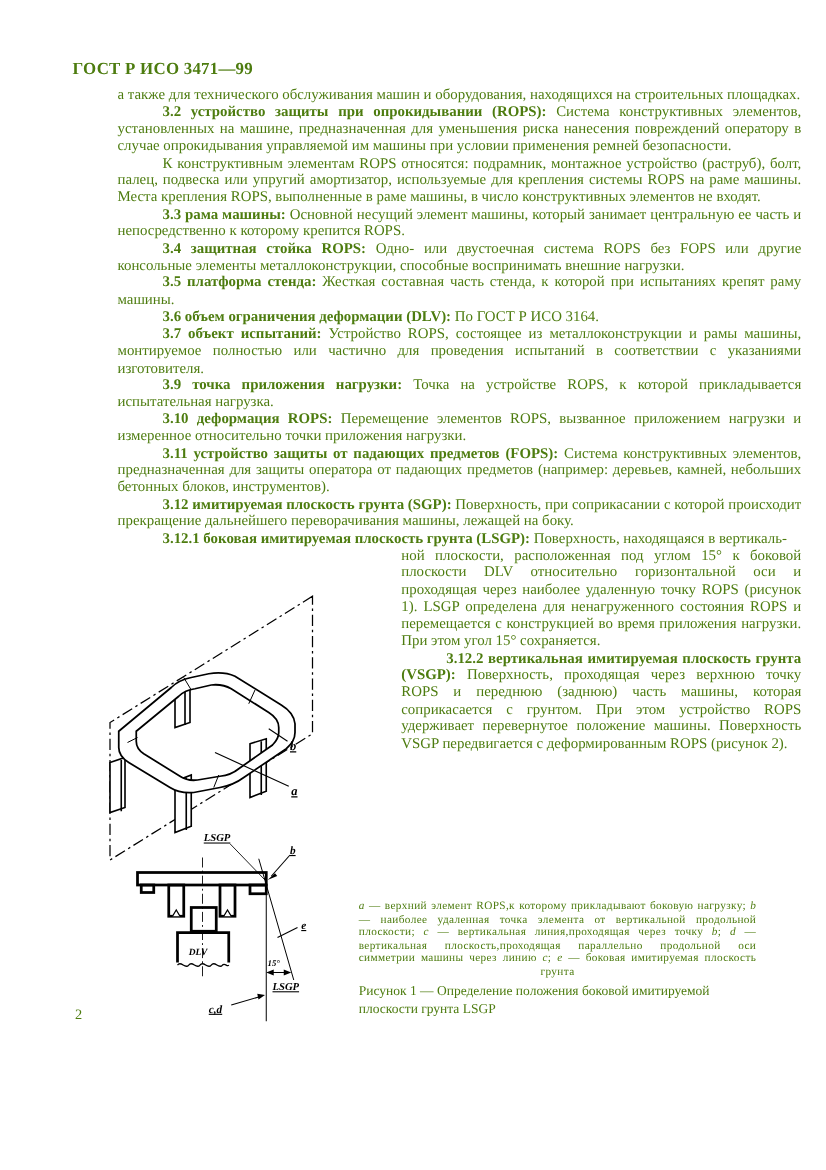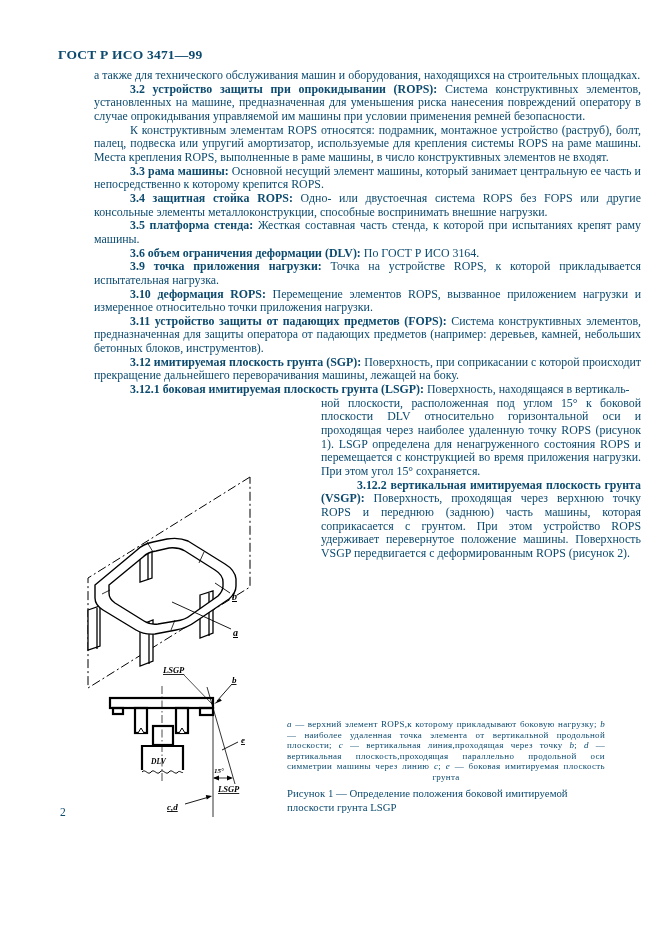--- a/index.html
+++ b/index.html
@@ -1,16 +1,16 @@
 <!DOCTYPE html>
 <html><head>
 <meta charset="utf-8">
 <style>
   html,body{margin:0;padding:0;background:#888;}
-  .page{position:relative;width:661px;height:936px;background:#ffffff;color:#0c4a6e;
+  .page{position:relative;width:661px;height:936px;background:#ffffff;color:#4d7c0f;
         font-family:"Liberation Serif", serif;overflow:hidden;}
   .header{position:absolute;left:58px;top:47px;font-weight:bold;font-size:13.5px;letter-spacing:.2px;}
   .main{position:absolute;left:58px;top:69px;width:547px;font-size:11.9px;line-height:13.65px;text-align:justify;margin-left:36px;}
   .para{margin:0;}
   .ind{text-indent:36px;}
   .b{font-weight:bold;}
   .i{font-style:italic;}
   .rightcol{margin-left:227px;}
   .legend{position:absolute;left:287px;top:719px;width:318px;font-size:9px;line-height:10.6px;
           text-align:justify;text-align-last:center;letter-spacing:.3px;}
@@ -29,20 +29,21 @@
 
   <div class="main">
     <div>
         <p class="para"><span>а также для технического обслуживания машин и оборудования, находящихся на строительных площадках.</span></p>
         <p class="para ind"><span class="b">3.2 устройство защиты при опрокидывании (ROPS):</span><span> Система конструктивных элементов, установленных на машине, предназначенная для уменьшения риска нанесения повреждений оператору в случае опрокидывания управляемой им машины при условии применения ремней безопасности.</span></p>
         <p class="para ind"><span>К конструктивным элементам ROPS относятся: подрамник, монтажное устройство (раструб), болт, палец, подвеска или упругий амортизатор, используемые для крепления системы ROPS на раме машины. Места крепления ROPS, выполненные в раме машины, в число конструктивных элементов не входят.</span></p>
         <p class="para ind"><span class="b">3.3 рама машины:</span><span> Основной несущий элемент машины, который занимает центральную ее часть и непосредственно к которому крепится ROPS.</span></p>
         <p class="para ind"><span class="b">3.4 защитная стойка ROPS:</span><span> Одно- или двустоечная система ROPS без FOPS или другие консольные элементы металлоконструкции, способные воспринимать внешние нагрузки.</span></p>
         <p class="para ind"><span class="b">3.5 платформа стенда:</span><span> Жесткая составная часть стенда, к которой при испытаниях крепят раму машины.</span></p>
         <p class="para ind"><span class="b">3.6 объем ограничения деформации (DLV):</span><span> По ГОСТ Р ИСО 3164.</span></p>
+        <p class="para ind"><span class="b">3.7 объект испытаний:</span><span> Устройство ROPS, состоящее из металлоконструкции и рамы машины, монтируемое полностью или частично для проведения испытаний в соответствии с указаниями изготовителя.</span></p>
         <p class="para ind"><span class="b">3.9 точка приложения нагрузки:</span><span> Точка на устройстве ROPS, к которой прикладывается испытательная нагрузка.</span></p>
         <p class="para ind"><span class="b">3.10 деформация ROPS:</span><span> Перемещение элементов ROPS, вызванное приложением нагрузки и измеренное относительно точки приложения нагрузки.</span></p>
         <p class="para ind"><span class="b">3.11 устройство защиты от падающих предметов (FOPS):</span><span> Система конструктивных элементов, предназначенная для защиты оператора от падающих предметов (например: деревьев, камней, небольших бетонных блоков, инструментов).</span></p>
         <p class="para ind"><span class="b">3.12 имитируемая плоскость грунта (SGP):</span><span> Поверхность, при соприкасании с которой происходит прекращение дальнейшего переворачивания машины, лежащей на боку.</span></p>
         <p class="para ind"><span class="b">3.12.1 боковая имитируемая плоскость грунта (LSGP):</span><span> Поверхность, находящаяся в вертикаль-</span></p>
       </div>
     <div class="rightcol">
         <p class="para"><span>ной плоскости, расположенная под углом 15° к боковой плоскости DLV относительно горизонтальной оси и проходящая через наиболее удаленную точку ROPS (рисунок 1). LSGP определена для ненагруженного состояния ROPS и перемещается с конструкцией во время приложения нагрузки. При этом угол 15° сохраняется.</span></p>
         <p class="para ind"><span class="b">3.12.2 вертикальная имитируемая плоскость грунта (VSGP):</span><span> Поверхность, проходящая через верхнюю точку ROPS и переднюю (заднюю) часть машины, которая соприкасается с грунтом. При этом устройство ROPS удерживает перевернутое положение машины. Поверхность VSGP передвигается с деформированным ROPS (рисунок 2).</span></p>
       </div>

